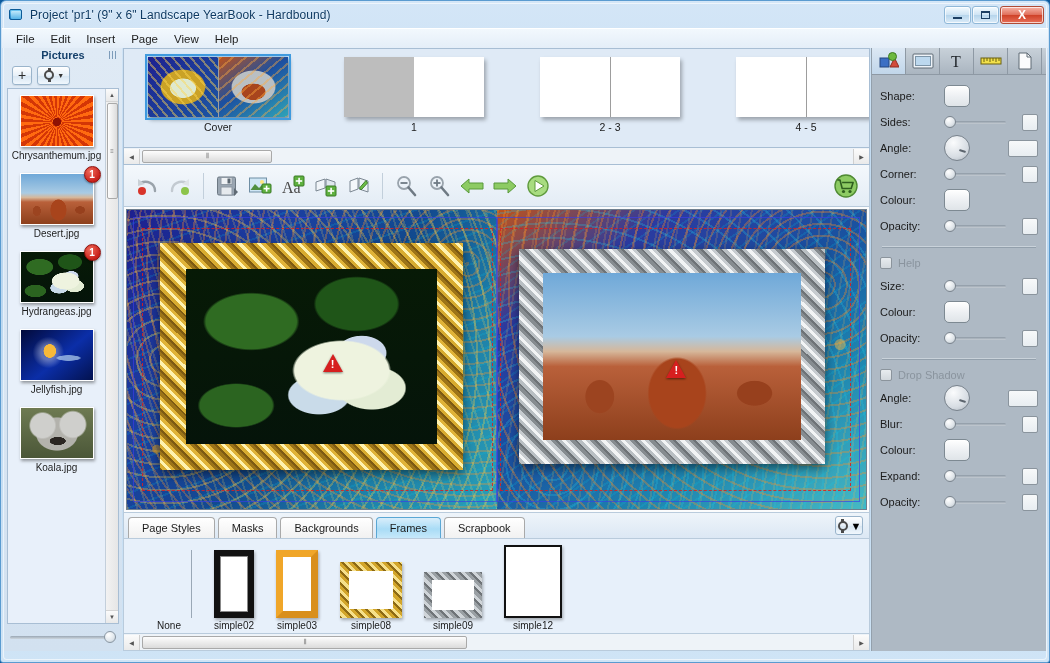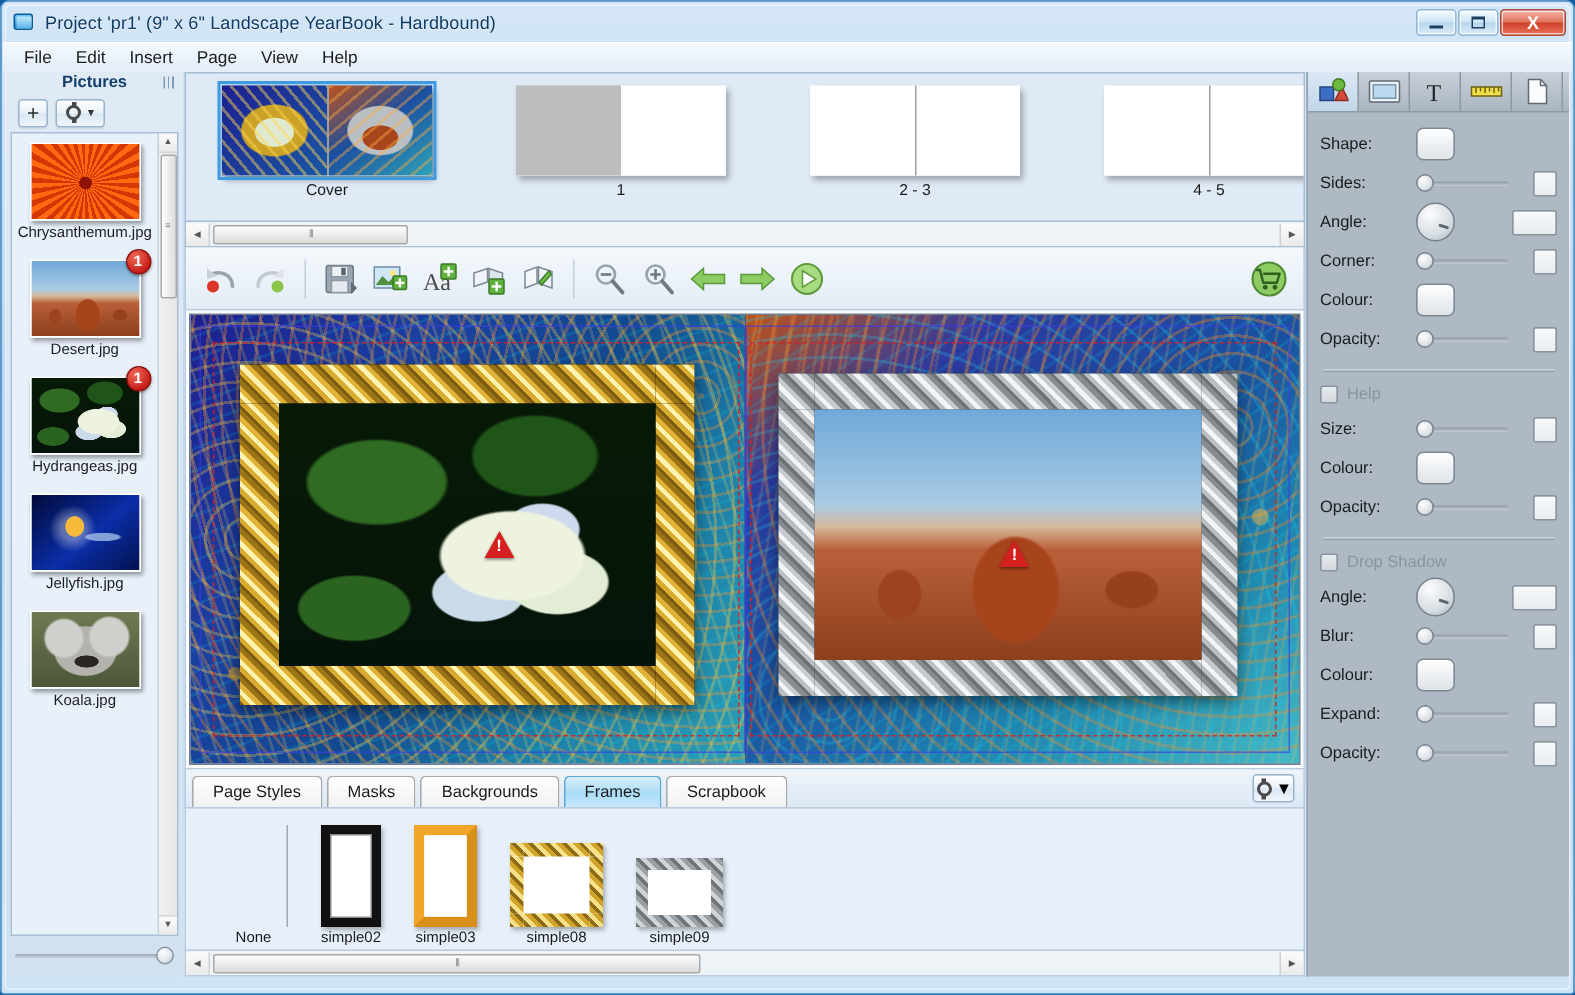--- a/index.html
+++ b/index.html
@@ -826,20 +826,24 @@
                       border-image: repeating-linear-gradient(45deg,#8d6a14 0 2px,#f6e08a 2px 5px,#d2a52a 5px 8px) 9;
                       background:#fff;"></div>
           <div class="fr-label">simple08</div>
         </div>
         <div class="frame-item">
           <div class="fr-preview" style="width:58px;height:46px;box-sizing:border-box;border:8px solid;
                       border-image: repeating-linear-gradient(45deg,#6f7478 0 2px,#cfd4d8 2px 5px,#9aa0a4 5px 8px) 8;
                       background:#fff;"></div>
           <div class="fr-label">simple09</div>
         </div>
+        <div class="frame-item">
+          <div class="fr-preview fr-s12"></div>
+          <div class="fr-label">simple12</div>
+        </div>
       </div>
 
       <div id="gallery-scroll">
         <div class="hs-arrow">◀</div>
         <div class="hs-thumb" style="width:325px;">⦀</div>
         <div class="hs-arrow right">▶</div>
       </div>
 
     </div>
 

